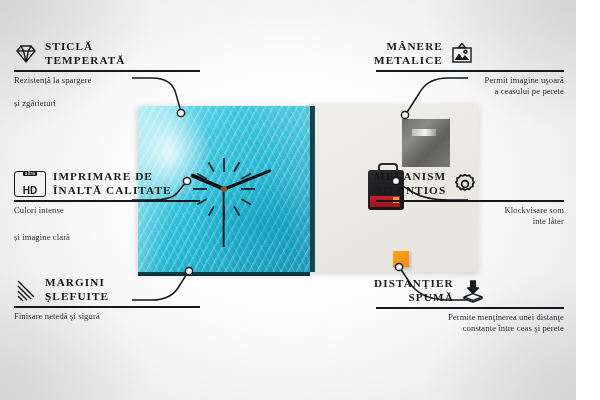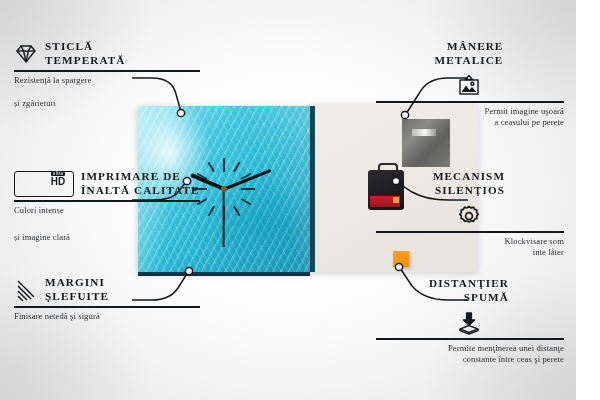--- a/index.html
+++ b/index.html
@@ -96,43 +96,43 @@
     font-weight:bold;font-size:11.2px;letter-spacing:1.1px;color:#15181b;
     line-height:1.22;text-transform:uppercase;
   }
   .callout .rule{height:1.6px;background:#15181b;margin-top:3px;}
   .callout .sub{
     font-size:8.6px;color:#2c2f33;line-height:1.3;margin-top:3px;letter-spacing:.1px;
   }
   .callout.left .head{justify-content:flex-start;}
   .callout.left .title{text-align:left;}
   .callout.left .sub{text-align:left;}
-  .callout.right .head{flex-direction:column;justify-content:flex-start;}
+  .callout.right .head{flex-direction:row;justify-content:flex-start;}
   .callout.right .title{text-align:right;}
   .callout.right .sub{text-align:right;}
   .ico{width:24px;height:24px;flex:0 0 24px;display:block;}
   .ico svg{display:block;width:24px;height:24px;}
 
   #c-sticla{left:14px;top:40px;}
   #c-sticla .rule{width:186px;}
   #c-hd{left:14px;top:170px;}
   #c-hd .rule{width:186px;}
   #c-margini{left:14px;top:276px;}
   #c-margini .rule{width:186px;}
   #c-manere{right:12px;top:40px;}
   #c-manere .rule{width:188px;margin-left:auto;}
   #c-mecanism{right:12px;top:170px;}
   #c-mecanism .rule{width:188px;margin-left:auto;}
   #c-distantier{right:12px;top:277px;}
   #c-distantier .rule{width:188px;margin-left:auto;}
 
   .hd-badge{
     width:30px;height:24px;border:1.6px solid #15181b;border-radius:3px;
-    display:flex;flex-direction:column;align-items:center;justify-content:flex-start;
-    flex:0 0 30px;line-height:1;padding-left:28px;
+    display:flex;flex-direction:column;align-items:center;justify-content:space-between;
+    flex:0 0 30px;line-height:1;
   }
   .hd-badge .u{font-size:4.6px;letter-spacing:.3px;color:#15181b;
     background:#15181b;color:#fff;padding:0 2px;border-radius:1px;font-family:"Liberation Sans",sans-serif;}
   .hd-badge .h{font-size:10px;font-weight:bold;color:#15181b;font-family:"Liberation Sans",sans-serif;margin-top:1px;}
 
   #connectors{position:absolute;inset:0;width:600px;height:400px;pointer-events:none;z-index:6;}
 </style>
 </head>
 <body>
 

